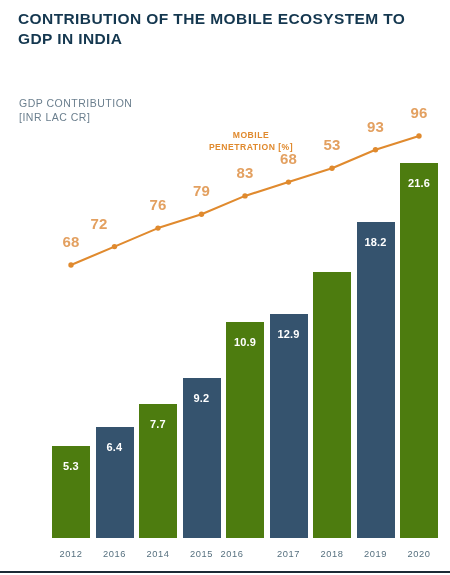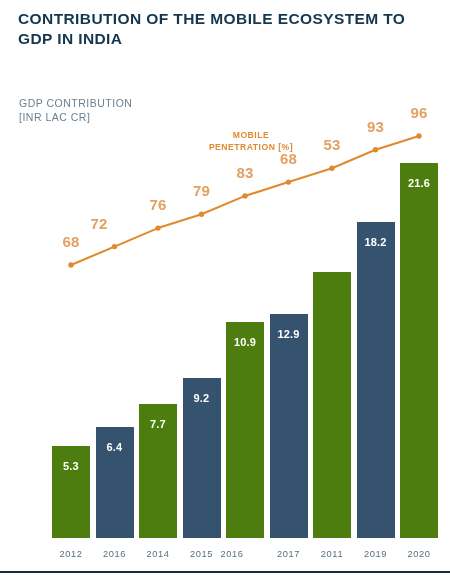--- a/index.html
+++ b/index.html
@@ -197,20 +197,20 @@
       <div class="point-value" style="left: 419px; top: 104px;">96</div>
     </div>
 
   <div class="plot-area" id="xaxis-layer">
       <div class="x-tick" style="left: 52px; width: 38px; top: 549px;">2012</div>
       <div class="x-tick" style="left: 95.5px; width: 38px; top: 549px;">2016</div>
       <div class="x-tick" style="left: 139px; width: 38px; top: 549px;">2014</div>
       <div class="x-tick" style="left: 182.5px; width: 38px; top: 549px;">2015</div>
       <div class="x-tick" style="left: 213px; width: 38px; top: 549px;">2016</div>
       <div class="x-tick" style="left: 269.5px; width: 38px; top: 549px;">2017</div>
-      <div class="x-tick" style="left: 313px; width: 38px; top: 549px;">2011</div>
+      <div class="x-tick" style="left: 313px; width: 38px; top: 549px;">2018</div>
       <div class="x-tick" style="left: 356.5px; width: 38px; top: 549px;">2019</div>
       <div class="x-tick" style="left: 400px; width: 38px; top: 549px;">2020</div>
     </div>
 
   <div class="baseline-rule"></div>
 
 </div>
 
 </body></html>

